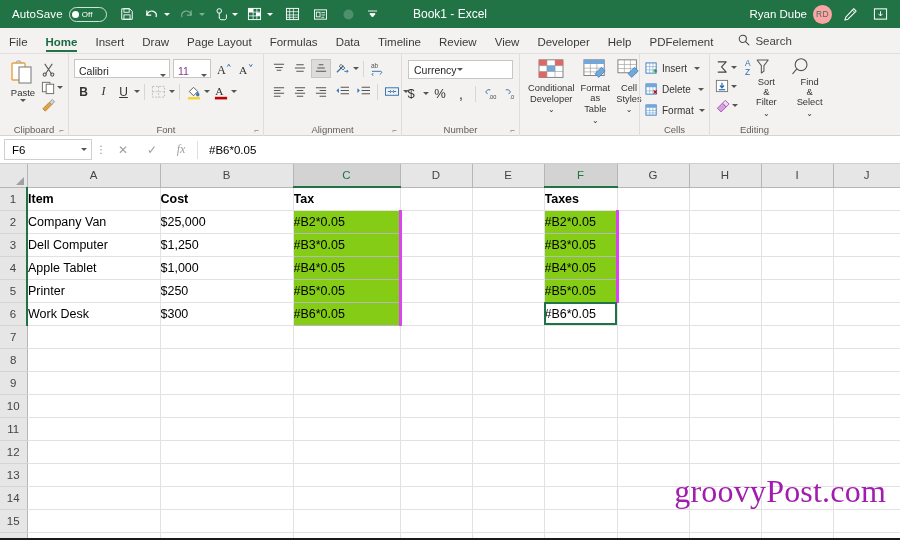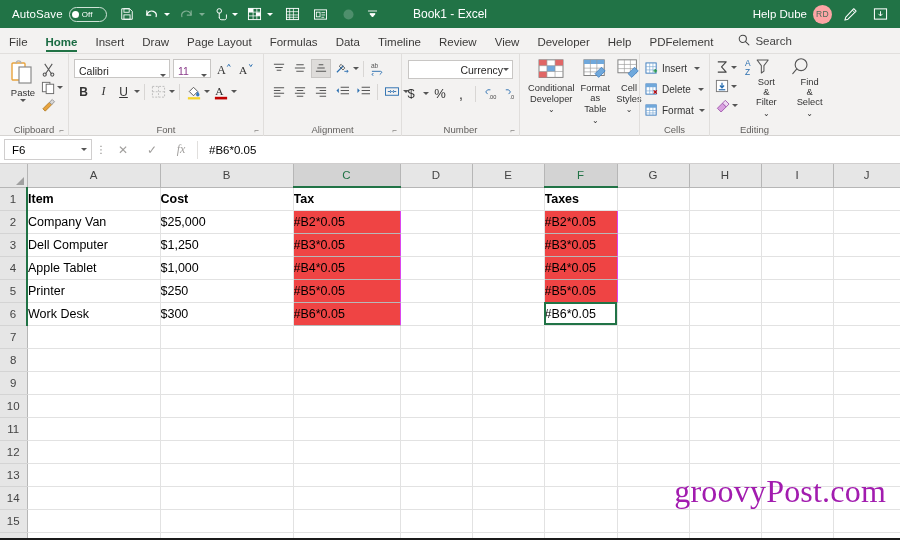--- a/index.html
+++ b/index.html
@@ -107,21 +107,21 @@
   
   .g-align { width:138px; }
   .alrow { display:flex; align-items:center; gap:1px; }
   .al-btn { width:20px;height:19px;display:flex;align-items:center;justify-content:center; }
   .al-btn.sel { background:#dedcda; border:1px solid #c8c6c4; }
 
   
   .g-num { width:118px; }
   .numbox {
     width:105px;height:19px;border:1px solid #c8c6c4;background:#fff;display:flex;
-    align-items:center;justify-content:flex-end;padding:0 3px 0 5px;font-size:10.5px;color:#201f1e;
+    align-items:center;justify-content:flex-start;padding:0 3px 0 5px;font-size:10.5px;color:#201f1e;
   }
   .numrow2 { display:flex; align-items:center; gap:2px; margin-top:5px; }
 
   
   .g-styles { width:120px;gap:40px; }
   .stbtn { display:flex; flex-direction:column; align-items:center; width:auto; padding:0 3px;}
   .stlbl { font-size:9.3px; color:#333; text-align:center; line-height:1.1; margin-top:1px;}
 
   
   .g-cells { width:70px; }
@@ -172,21 +172,21 @@
     color:#444; height:23px;
   }
   .rowhdr.hl { border-right:2px solid #217346; }
   .cell {
     height:23px; border-right:1px solid #e2e2e2; border-bottom:1px solid #e2e2e2;
     font-size:12.5px; color:#000; padding:0 3px; vertical-align:middle;
     white-space:nowrap; overflow:hidden;
   }
   .cell.hdrrow { font-weight:bold; }
   .cell.num { text-align:left; padding-right:5px; }
-  .cell.sel { background:#ef4444; border-right:1px solid #d946ef; border-bottom:1px solid #b8b8b8;}
+  .cell.sel { background:#84cc16; border-right:3px solid #d946ef; border-bottom:1px solid #b8b8b8;}
   .cell.active { background:#fff; outline:2px solid #217346; outline-offset:-2px; position:relative; z-index:3;}
   .watermark {
     position:absolute; right:14px; bottom:30px;
     font-family:"Liberation Serif", serif; font-size:32px; color:#a21caf;
     letter-spacing:.2px; pointer-events:none;
   }
   .bottomline { position:absolute; left:0; right:0; bottom:0; height:2px; background:#1a1a1a; }
 </style>
 </head>
 <body>
@@ -259,21 +259,21 @@
           <path d="M1 2.2h10M3 5.2h6M6 8.8 3.2 5.4h5.6z" stroke="#fff" stroke-width="1" fill="#fff"></path>
         </svg>
     </div>
   </div>
 
   <div class="ts-title">
     <span>Book1  -  Excel</span>
   </div>
 
   <div class="ts-right">
-    <span class="user-name">Help Dube</span>
+    <span class="user-name">Ryan Dube</span>
     <div class="avatar">RD</div>
     <div class="tb-icon">
       <svg width="15" height="15" viewBox="0 0 16 16">
           <path d="M11.5 1.8 14 4.3 5.3 13 2 14l1-3.3z" fill="none" stroke="#fff" stroke-width="1.1" stroke-linejoin="round"></path>
           <path d="M10 3.3 12.5 5.8" stroke="#fff" stroke-width="1"></path>
         </svg>
     </div>
     <div class="tb-icon">
       <svg width="15" height="14" viewBox="0 0 16 15">
           <rect x="1.5" y="2" width="13" height="11" fill="none" stroke="#fff" stroke-width="1.1"></rect>

